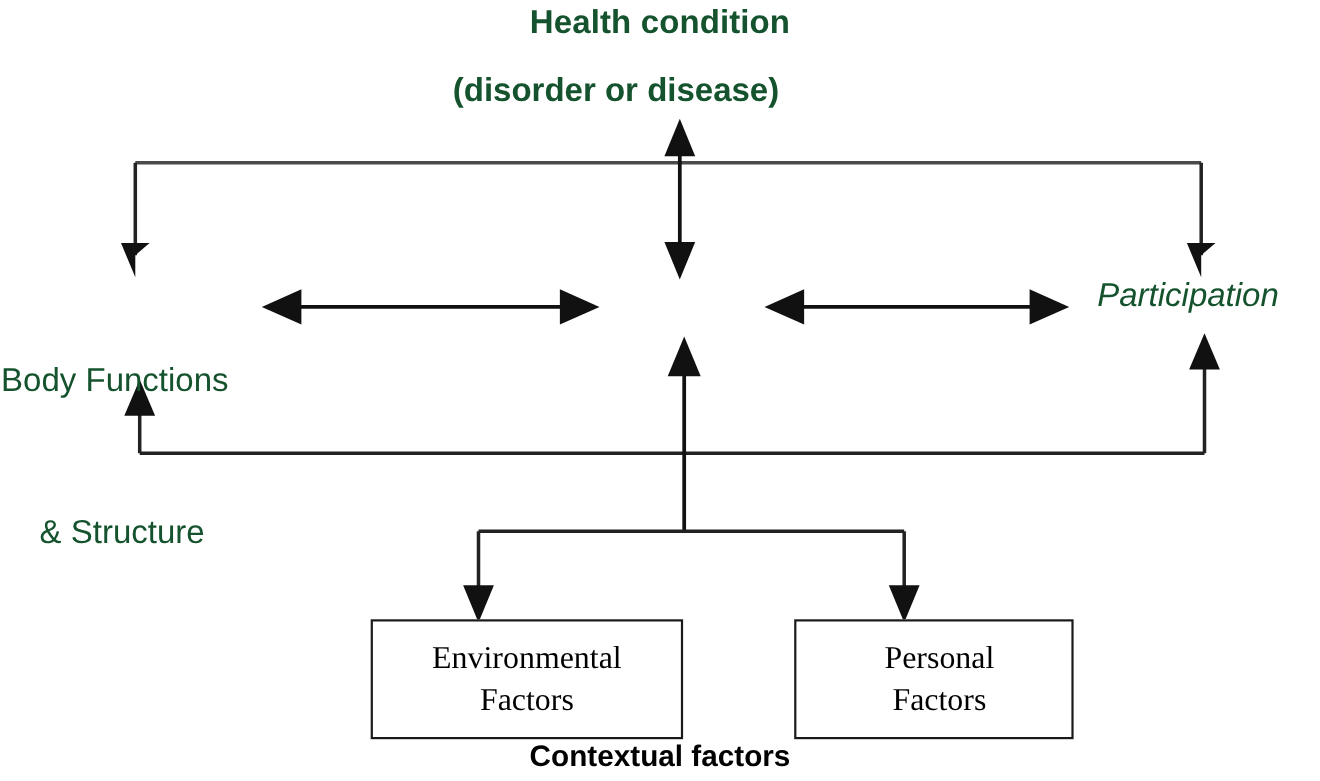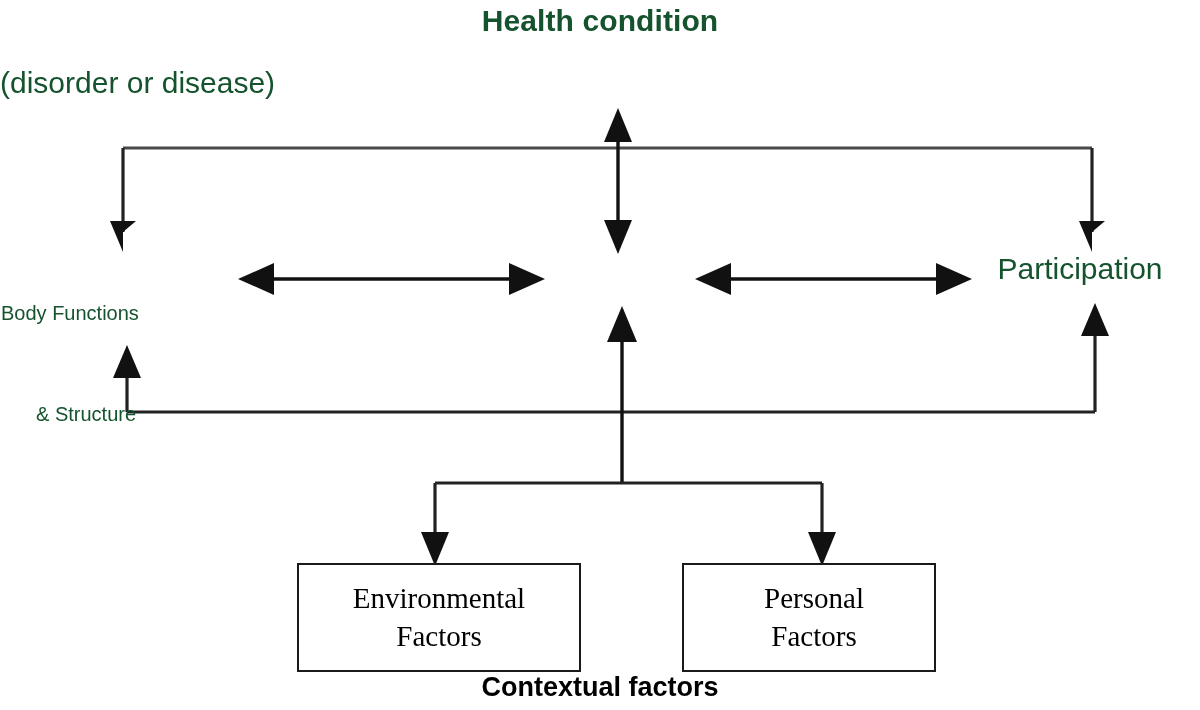--- a/index.html
+++ b/index.html
@@ -40,30 +40,30 @@
     width: 1200px;
     text-align: center;
     font-size: 30px;
     font-weight: bold;
     letter-spacing: 0.1px;
   }
   #health-condition-subtitle {
     left: 0;
     top: 64px;
     width: 1120px;
-    text-align: left;
-    font-size: 30px;
-    font-weight: 400;
+    text-align: center;
+    font-size: 30px;
+    font-weight: 700;
   }
   #body-functions-node {
     left: 0px;
     top: 250px;
     width: 240px;
     text-align: left;
-    font-size: 20px;
+    font-size: 30px;
   }
   #body-functions-line1 {
     display: block;
     text-align: left;
     padding-left: 1px;
   }
   #body-functions-line2 {
     display: block;
     text-align: left;
     padding-left: 36px;
@@ -75,34 +75,36 @@
     width: 230px;
     text-align: center;
     font-size: 30px;
   }
   #participation-node {
     left: 960px;
     top: 250px;
     width: 240px;
     text-align: center;
     font-size: 30px;
+    font-style: italic;
   }
   .factor-box {
     position: absolute;
     border: 2px solid #1a1a1a;
     background: #ffffff;
     box-sizing: border-box;
     display: flex;
     flex-direction: column;
     align-items: center;
     justify-content: center;
     font-family: "Liberation Serif", serif;
     font-size: 29px;
     line-height: 1.3;
     color: #000000;
+    margin-left: 40px;
   }
   #environmental-factors-box {
     left: 297px;
     top: 563px;
     width: 284px;
     height: 109px;
   }
   #personal-factors-box {
     left: 682px;
     top: 563px;

